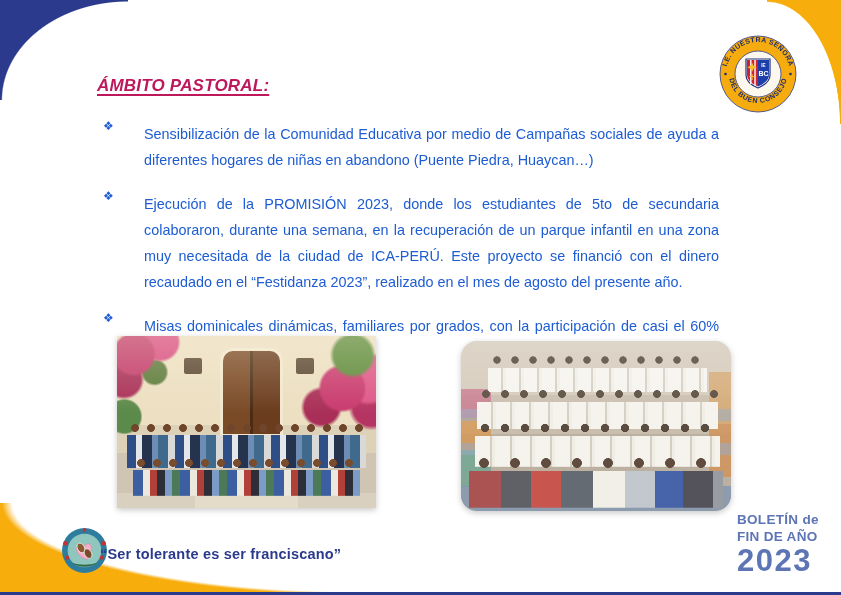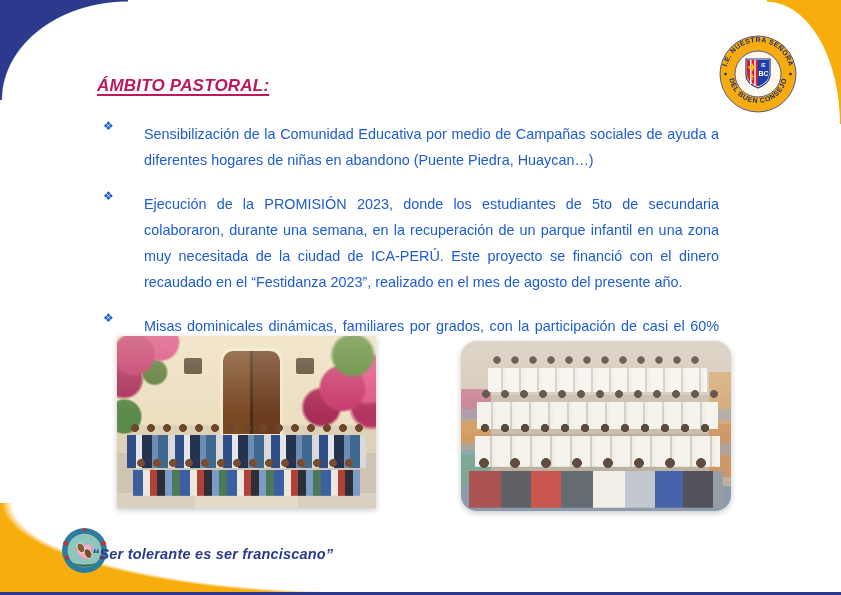--- a/index.html
+++ b/index.html
@@ -148,22 +148,22 @@
   }
   .photo2::after{
     content:""; position:absolute; inset:0; border-radius:16px;
     background:linear-gradient(180deg, rgba(255,255,255,.3), rgba(255,255,255,.12) 55%);
   }
   
   .badge{ position:absolute; left:716px; top:32px; width:84px; height:84px; z-index:3; }
   
   .mini-logo{ position:absolute; left:61px; top:527px; width:47px; height:47px; z-index:3; }
   .quote{
-    position:absolute; left:92px; top:546px; z-index:3;
-    font-size:14.5px; font-weight:700; color:#2b3a8d; letter-spacing:.2px;font-style:italic;
+    position:absolute; left:100px; top:546px; z-index:3;
+    font-size:14.5px; font-weight:700; color:#2b3a8d; letter-spacing:.2px;
   }
   .bulletin{ position:absolute; left:737px; top:512px; width:95px; z-index:3; color:#5d74b5; }
   .bulletin .l1, .bulletin .l2{
     font-size:13.5px; font-weight:700; letter-spacing:.3px; line-height:16.5px; white-space:nowrap;
   }
   .bulletin .year{
     font-size:31px; font-weight:800; letter-spacing:1.5px; line-height:30px; margin-top:1px;
   }
 </style>
 </head>
@@ -257,14 +257,19 @@
       <circle cx="40" cy="30" r="2" fill="#c23333"></circle>
       <circle cx="23" cy="3" r="1.8" fill="#c23333"></circle>
       <path d="M10 35 Q23 43 36 35 Q23 39 10 35 Z" fill="#2e6b45"></path>
       <path d="M23 32 C 12 25, 14 13, 23 19 C 32 13, 34 25, 23 32 Z" fill="#f2aec6" stroke="#d98aa8" stroke-width="0.6" transform="rotate(-12 23 23)"></path>
       <ellipse cx="19.5" cy="20.5" rx="3.4" ry="5" fill="#8a5a35" stroke="#ffffff" stroke-width="0.6" transform="rotate(-28 19.5 20.5)"></ellipse>
       <ellipse cx="26.5" cy="26" rx="3.4" ry="5" fill="#7a4c2c" stroke="#ffffff" stroke-width="0.6" transform="rotate(-28 26.5 26)"></ellipse>
     </svg>
   </div>
   <div class="quote">“Ser tolerante es ser franciscano”</div>
 
+  <div class="bulletin">
+    <div class="l1">BOLETÍN de</div>
+    <div class="l2">FIN DE AÑO</div>
+    <div class="year">2023</div>
+  </div>
 
 </div>
 
 </body></html>

